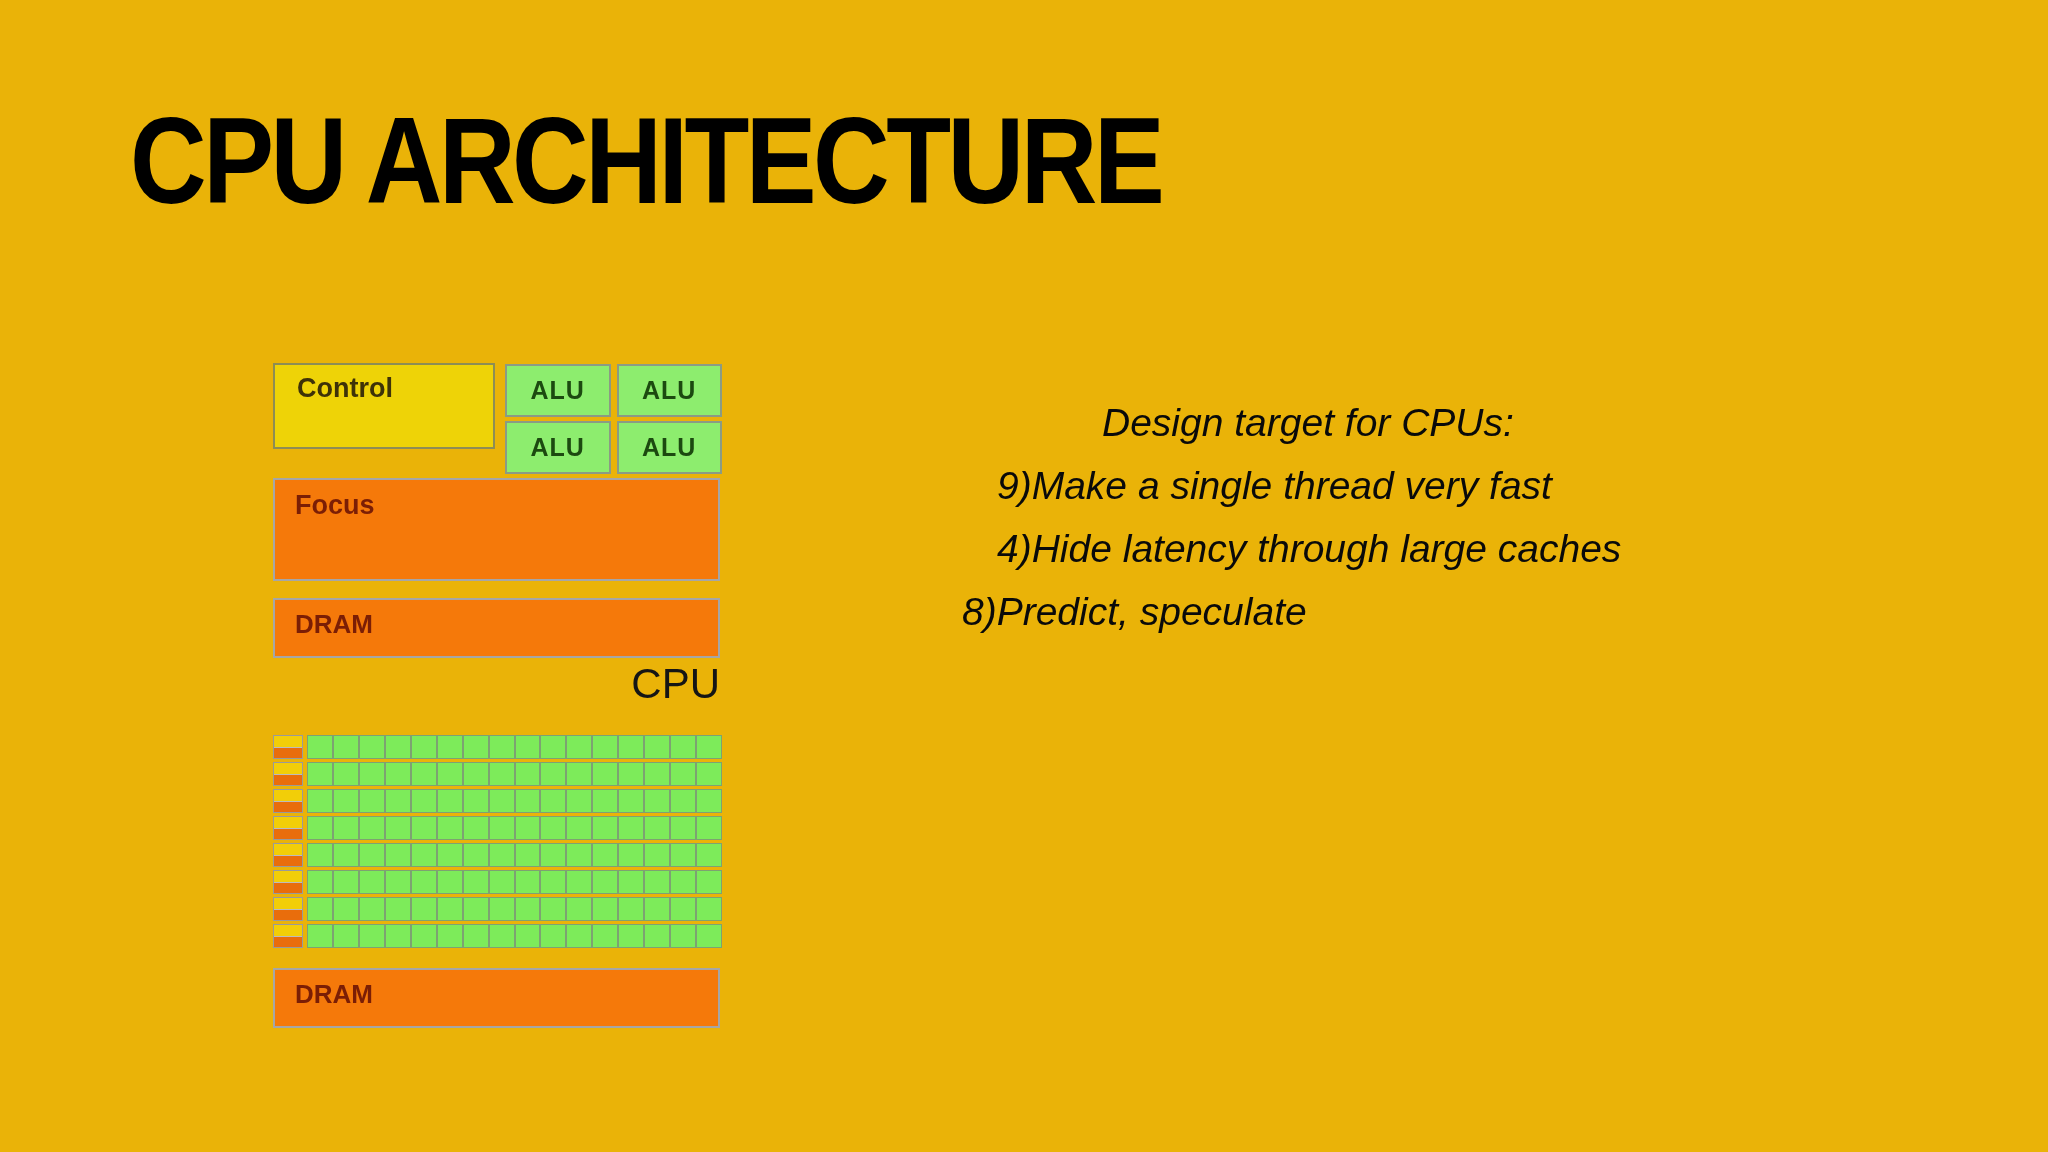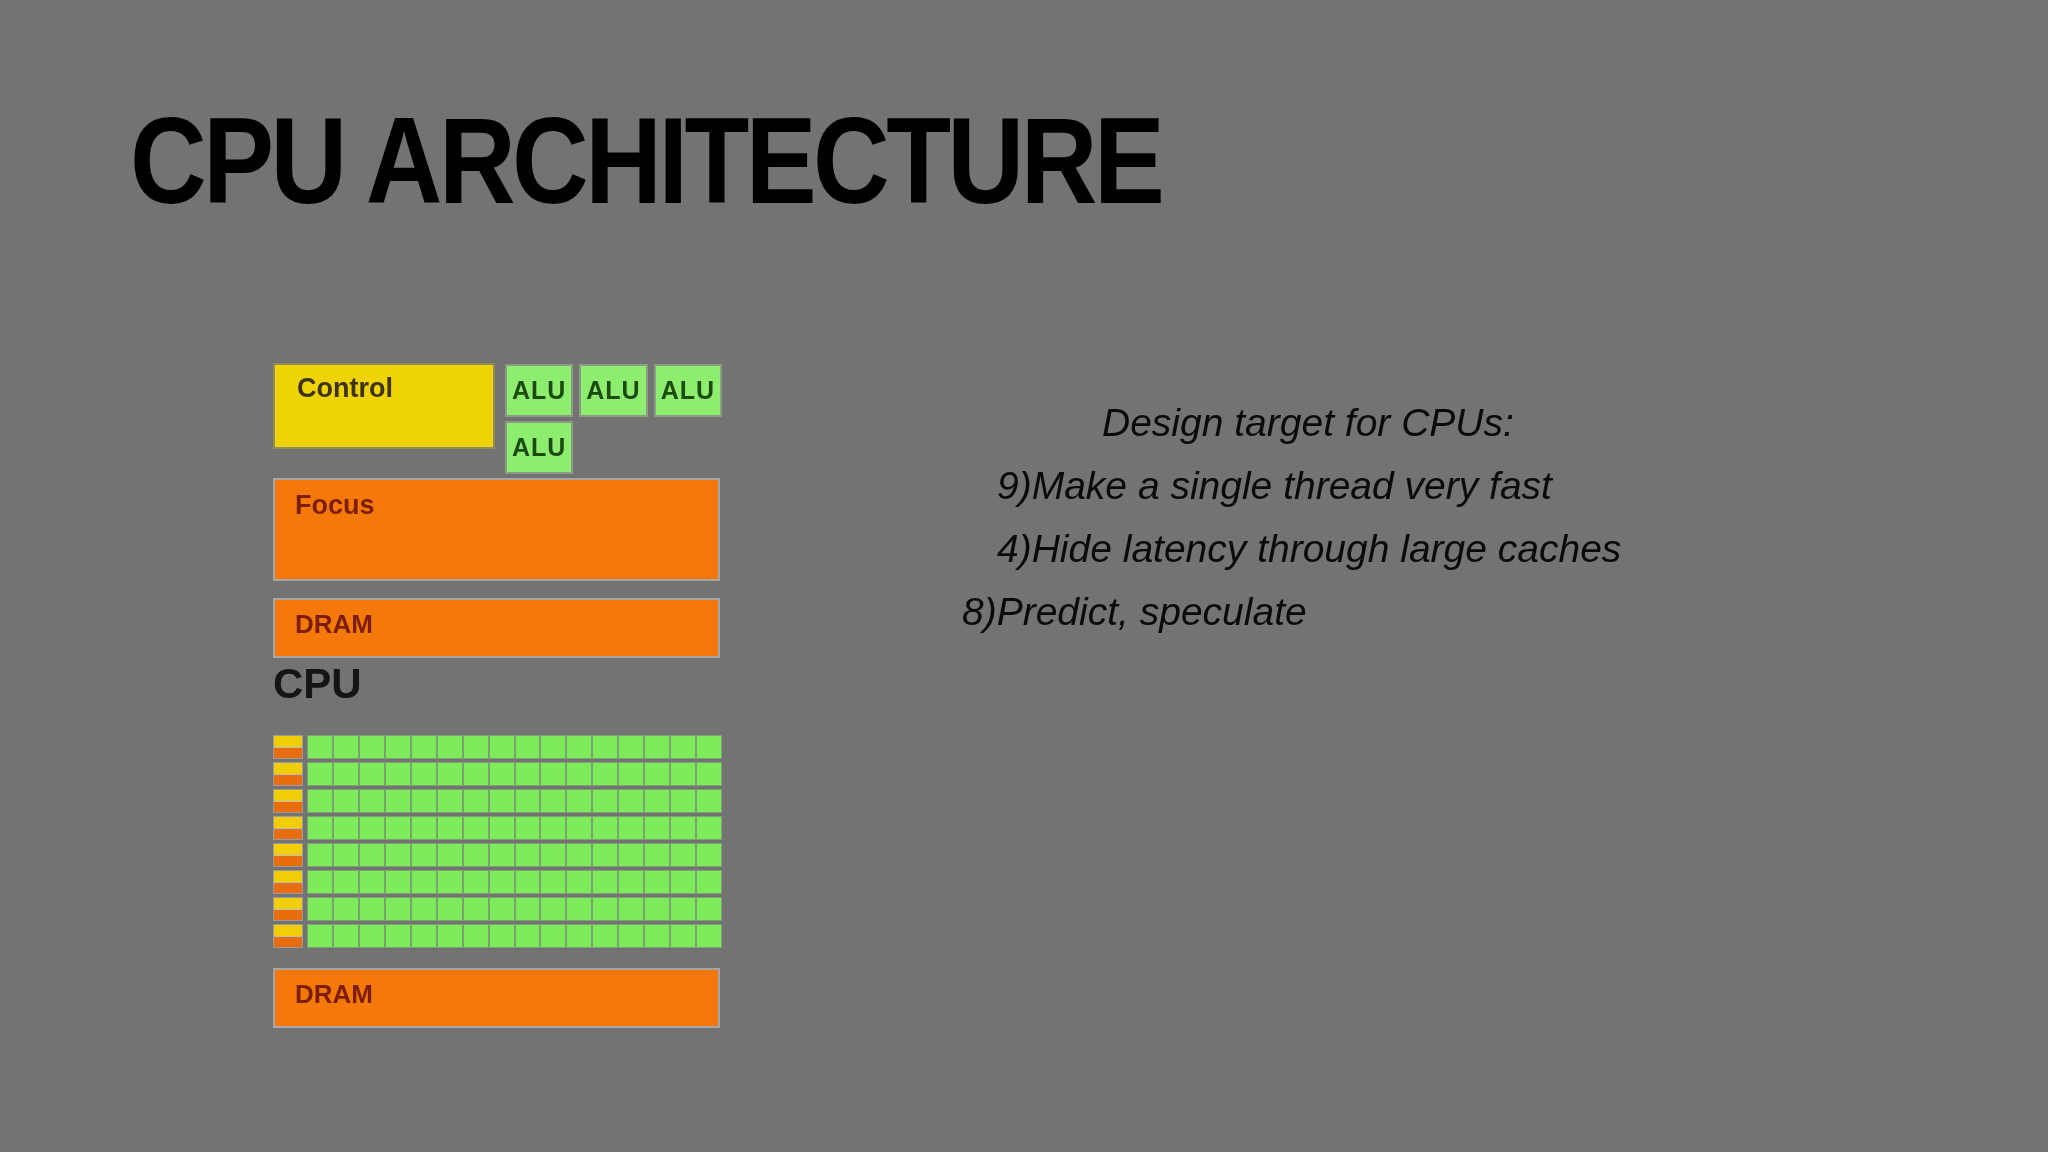--- a/index.html
+++ b/index.html
@@ -1,21 +1,21 @@
 <!DOCTYPE html>
 <html style="--title-color: #000000; --orange: #F5790A; --orange-text: #7B1E05; --control-yellow: #EED307; --control-text: #3E3208; --alu-green: #8DED6E; --alu-text: #1C4A10; --gpu-green: #7DEB5A; --cell-yellow: #F2CE08; --cell-orange: #E96D0C;"><head>
 <meta charset="utf-8">
 <style>
   * { margin:0; padding:0; box-sizing:border-box; }
   html,body { background:#ffffff; }
   body {
     width:2048px; height:1152px; position:relative; overflow:hidden;
     font-family:"Liberation Sans", sans-serif;
   }
-  .slide { position:absolute; inset:0; background:#737373; }
+  .slide { position:absolute; inset:0; background:#eab308; }
 
   
   .title {
     position:absolute; left:130px; top:100px;
     font-size:122px; font-weight:700; letter-spacing:-4px; line-height:1;
     color:var(--title-color,#000);
     transform:scaleX(0.87); transform-origin:left top;
     white-space:nowrap;
   }
 
@@ -23,43 +23,43 @@
   .cpu-diagram { position:absolute; left:273px; top:363px; width:449px; height:345px; }
 
   .control-box {
     position:absolute; left:0; top:0; width:222px; height:86px;
     background:var(--control-yellow); border:2px solid #8d8d55;
     padding:8px 0 0 22px; font-size:27px; font-weight:700;
     color:var(--control-text);
   }
   .alu-grid {
     position:absolute; left:232px; top:1px; width:217px; height:110px;
-    display:grid; grid-template-columns:1fr 1fr 1fr; grid-template-rows:1fr 1fr;
+    display:grid; grid-template-columns:1fr 1fr; grid-template-rows:1fr 1fr;
     column-gap:6px; row-gap:4px;
   }
   .alu-box {
     background:var(--alu-green); border:2px solid #8b9b84;
     display:flex; align-items:center; justify-content:center;
     font-size:25px; font-weight:700; color:var(--alu-text); letter-spacing:1px;
   }
   .orange-bar {
     background:var(--orange); border:2px solid #a6a6a6;
     font-weight:700; color:var(--orange-text);
   }
   .cache-bar {
     position:absolute; left:0; top:115px; width:447px; height:103px;
     padding:10px 0 0 20px; font-size:27px;
   }
   .cpu-dram-bar {
     position:absolute; left:0; top:235px; width:447px; height:60px;
     padding:9px 0 0 20px; font-size:26px;
   }
   .diagram-caption {
-    position:absolute; left:0; width:447px; text-align:left;
-    font-size:42px; font-weight:700; color:#151515;
+    position:absolute; left:0; width:447px; text-align:right;
+    font-size:42px; font-weight:400; color:#151515;
   }
   .cpu-diagram .diagram-caption { top:297px; }
 
   
   .gpu-diagram { position:absolute; left:273px; top:735px; width:449px; height:345px; }
   .gpu-grid { position:absolute; left:0; top:0; width:449px; }
   .gpu-row { display:flex; height:24px; margin-bottom:3px; }
   .gpu-ctrl-block {
     width:30px; height:24px; margin-right:4px; flex:none;
     border:1px solid #9a9a9a; display:flex; flex-direction:column;

